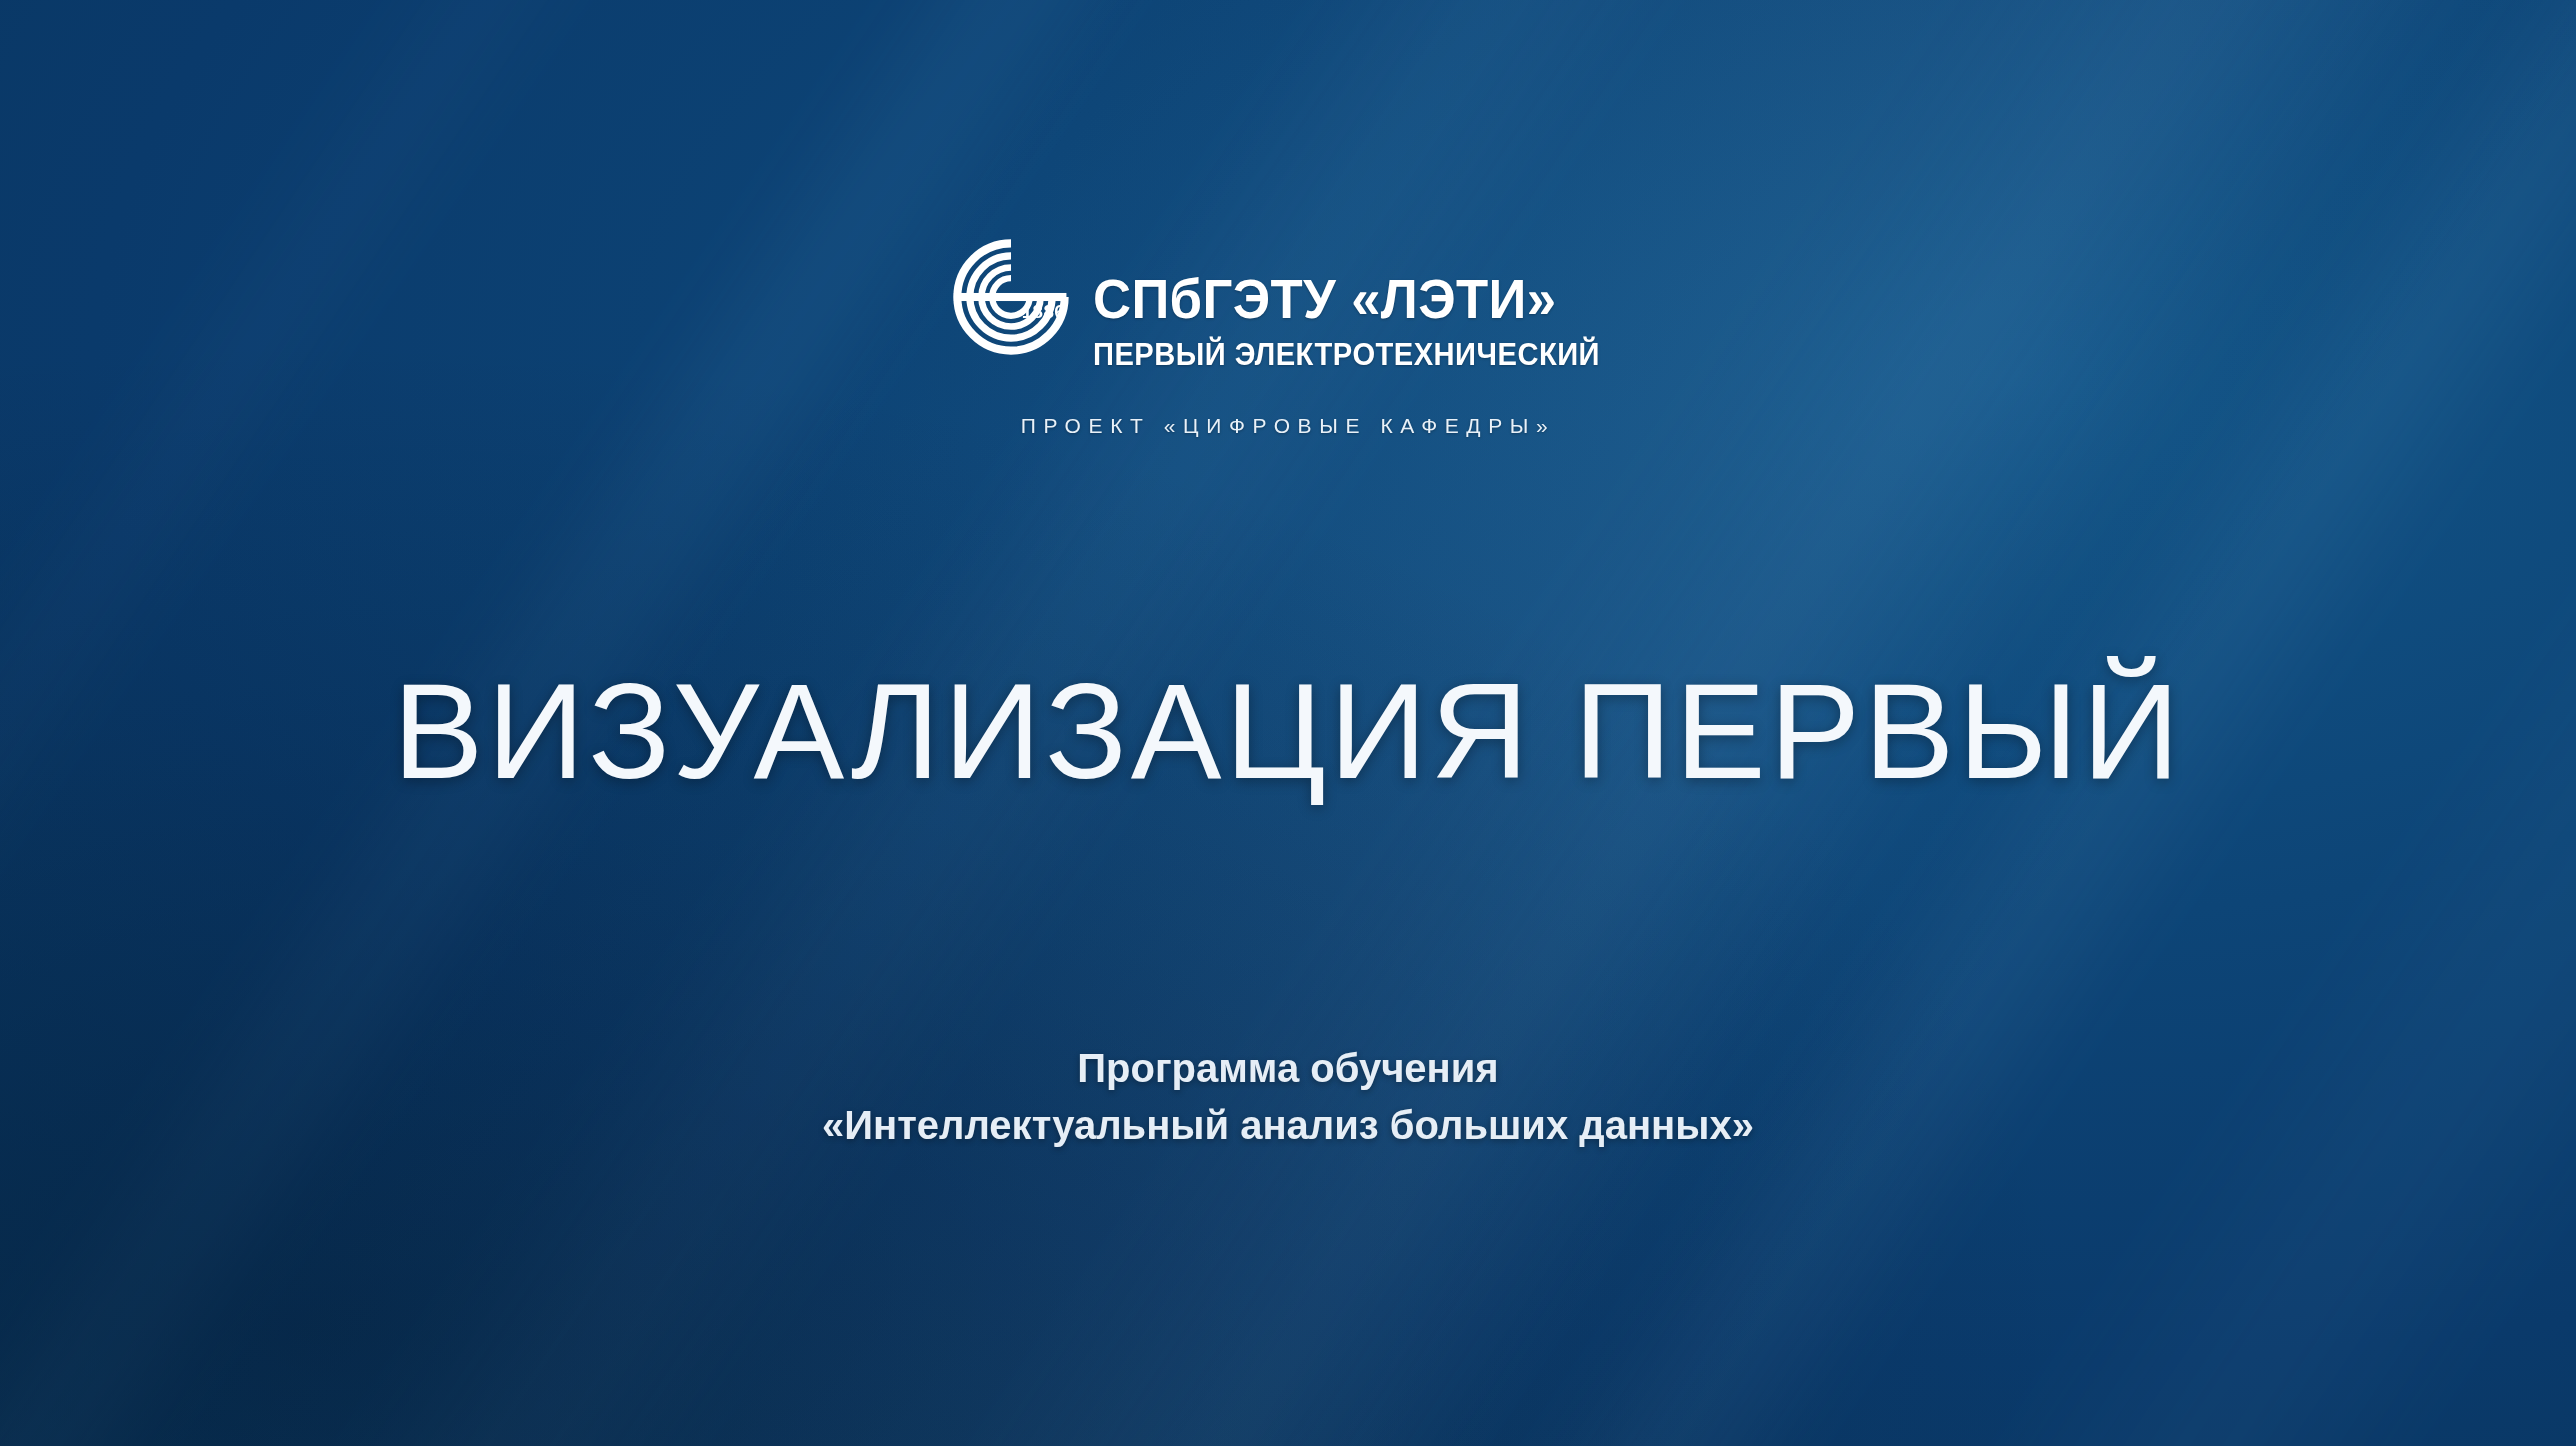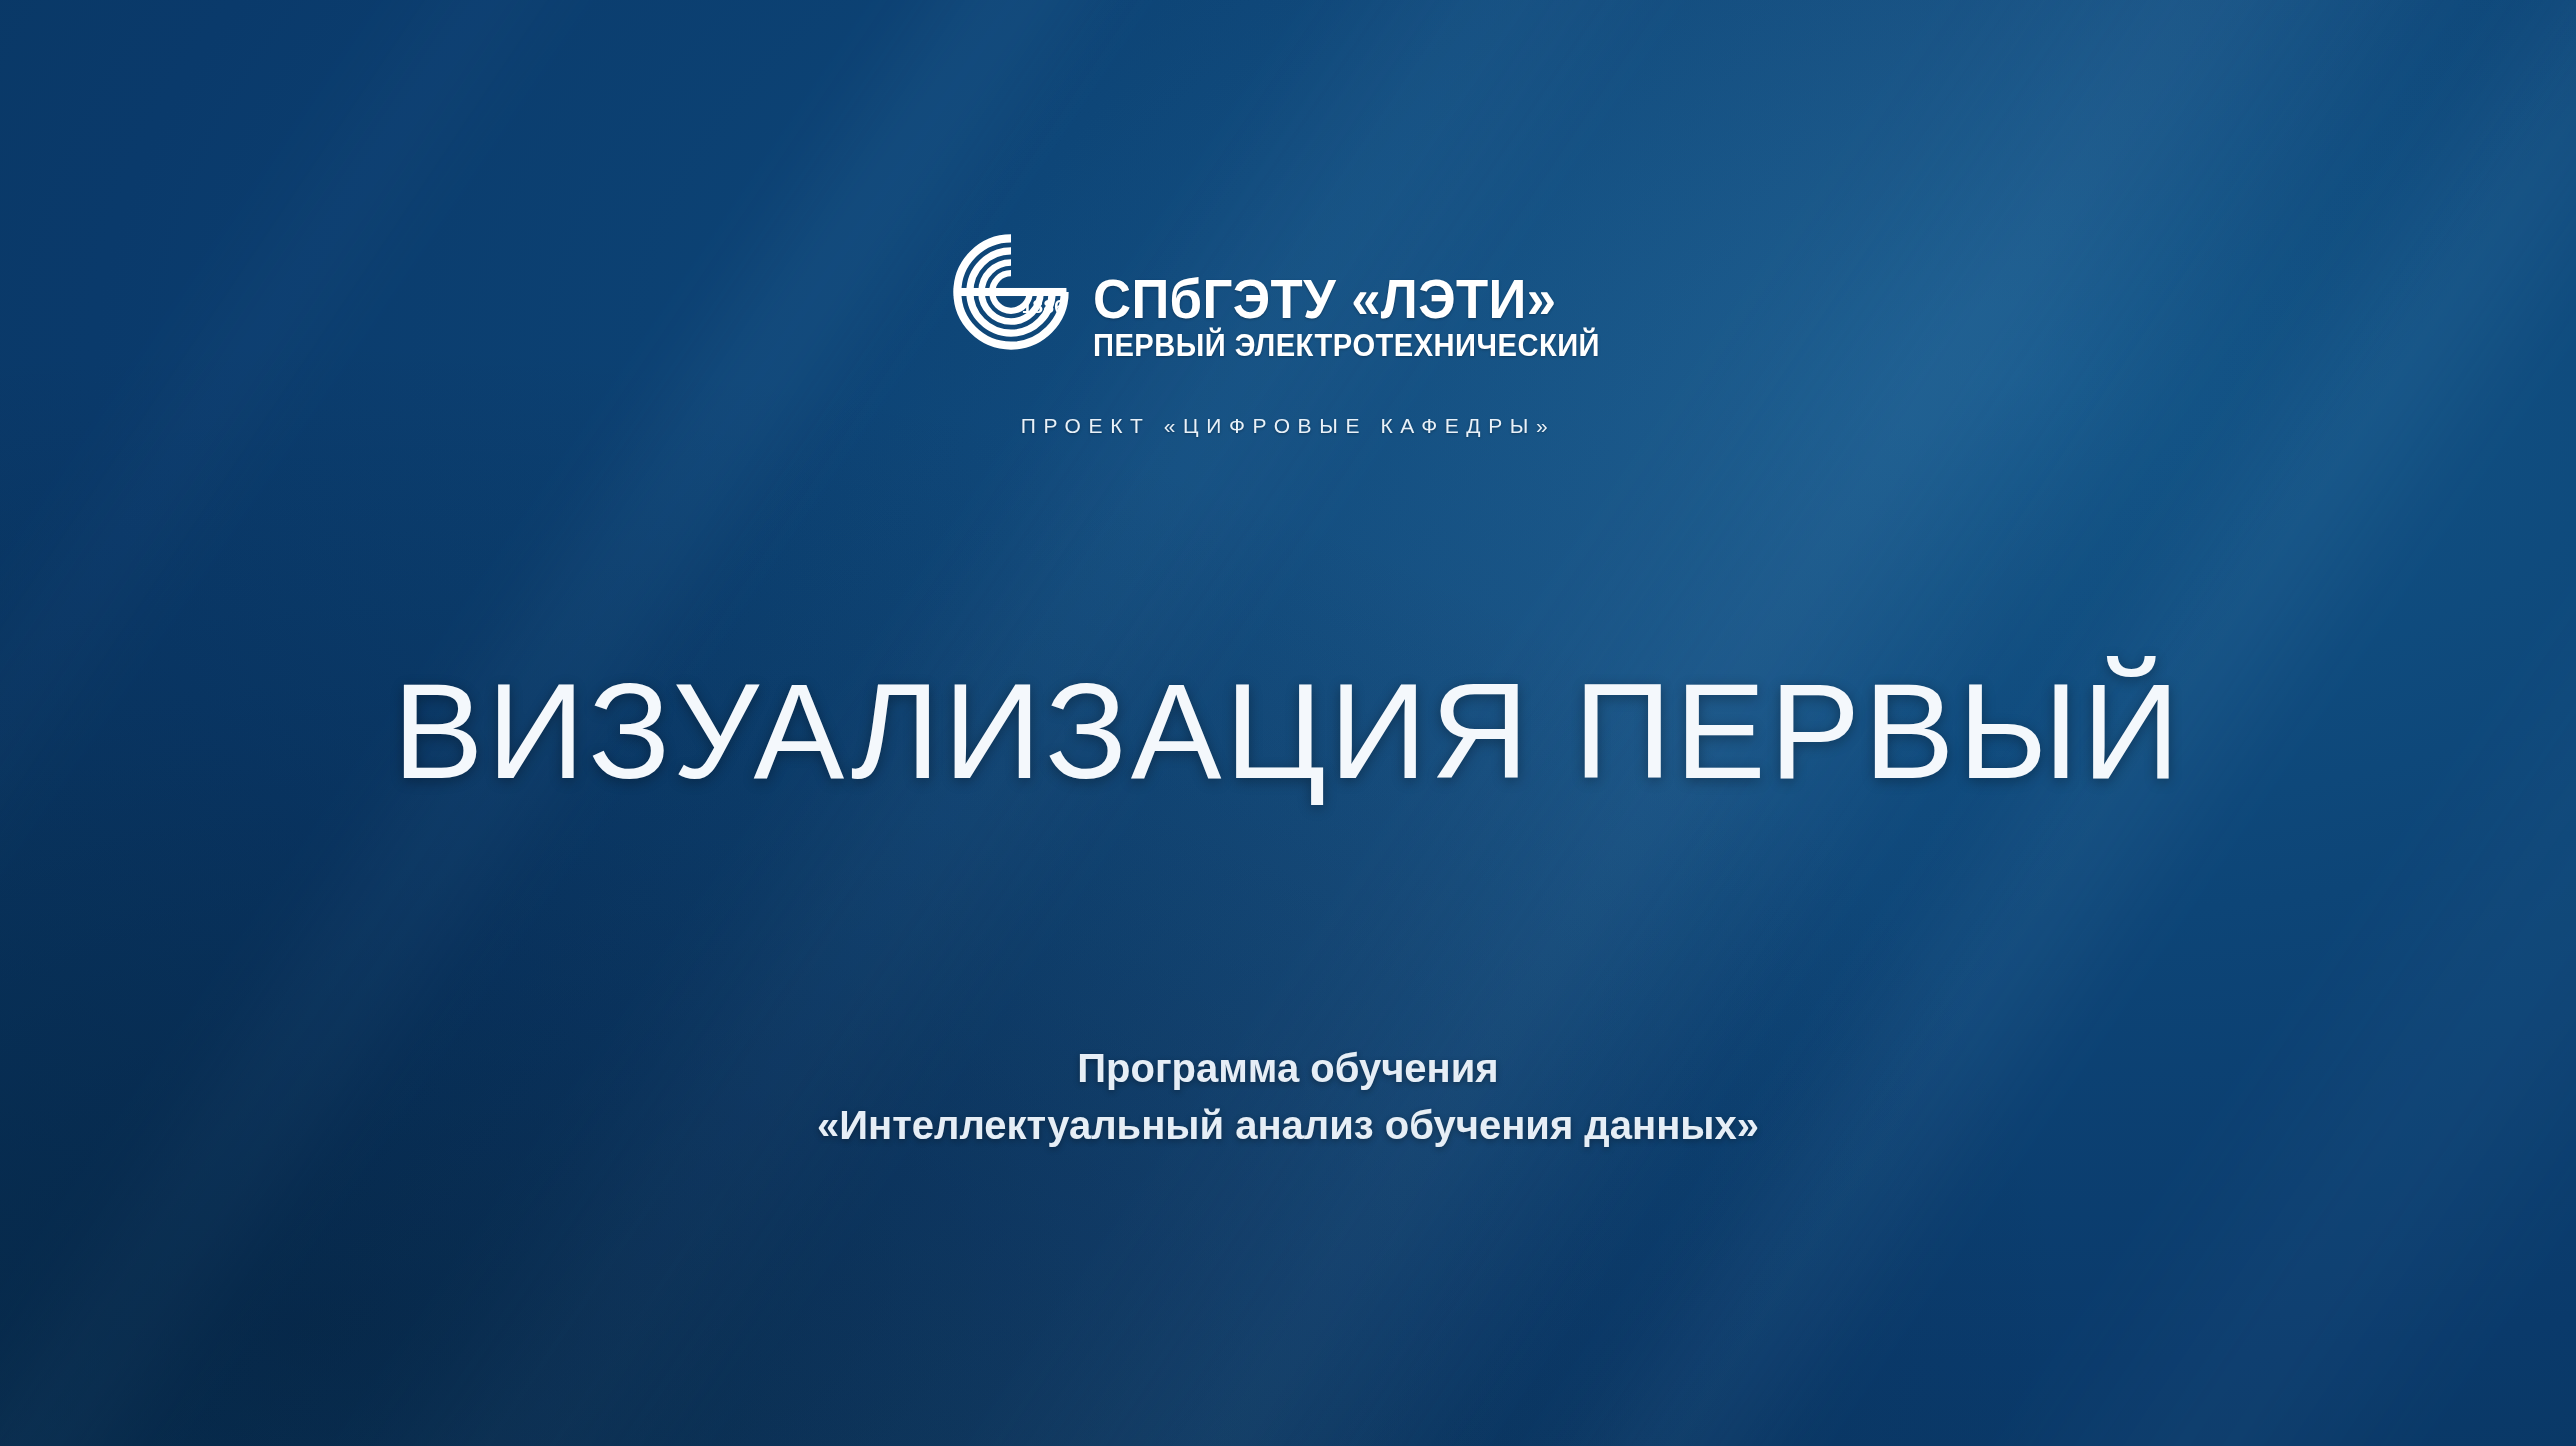--- a/index.html
+++ b/index.html
@@ -89,21 +89,21 @@
     gap:23px;
   }
 
   .emblem {
     width:118px;
     height:118px;
     flex:0 0 118px;
     display:block;
   }
 
-  .brand-text { display:flex; flex-direction:column; gap:3px;margin-top:47px; }
+  .brand-text { display:flex; flex-direction:column; gap:12px;margin-top:47px; }
 
   .brand-line-1 {
     font-size:56px;
     font-weight:700;
     letter-spacing:0.4px;
     line-height:1;
     color:#ffffff;
     white-space:nowrap;
     transform:scaleX(.94);
     transform-origin:left center;
@@ -209,18 +209,18 @@
 
       </div>
     </div>
 
     <div class="project-line">ПРОЕКТ «ЦИФРОВЫЕ КАФЕДРЫ»</div>
 
     <h1 class="main-title">ВИЗУАЛИЗАЦИЯ ПЕРВЫЙ</h1>
 
     <div class="subtitle">
       <div>Программа обучения</div>
-      <div>«Интеллектуальный анализ обучения данных»</div>
+      <div>«Интеллектуальный анализ больших данных»</div>
     </div>
 
   </div>
 </div>
 
 
 </body></html>

